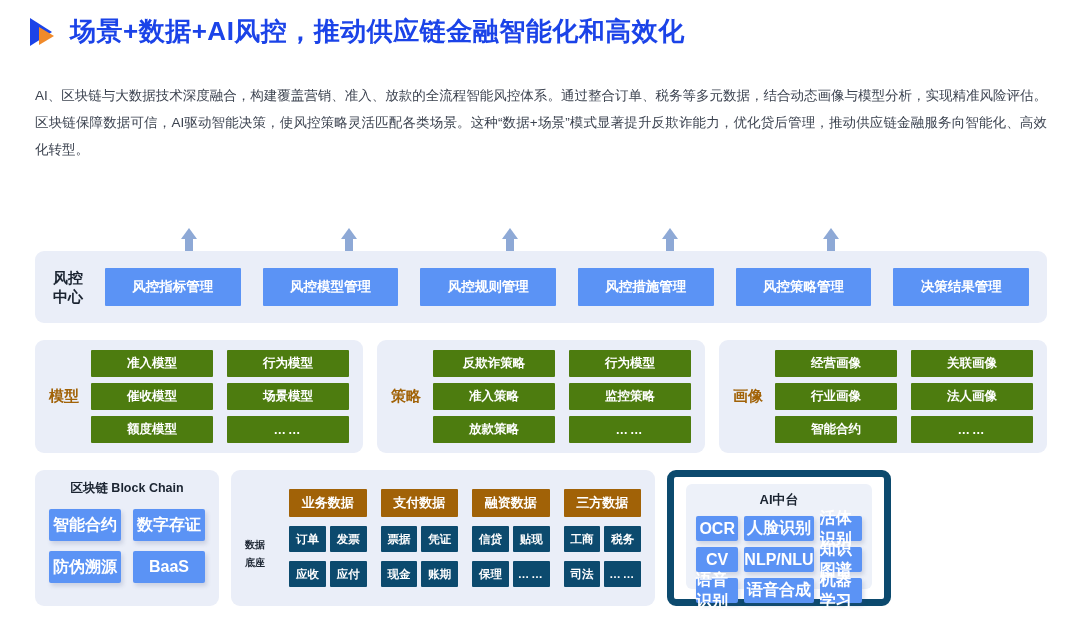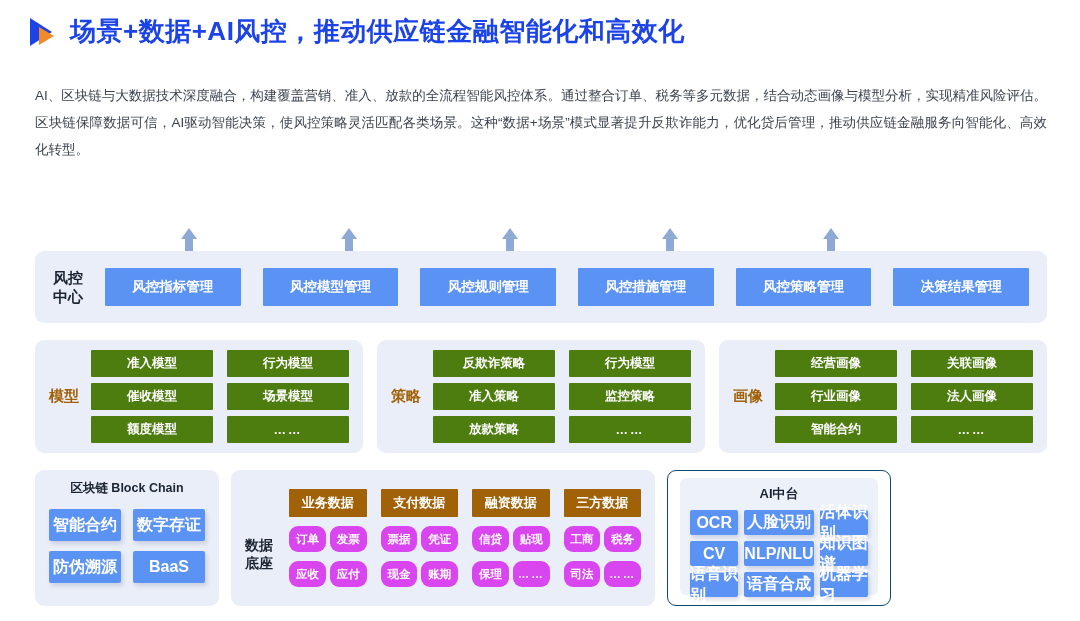--- a/index.html
+++ b/index.html
@@ -132,39 +132,39 @@
     display: flex; align-items: center; justify-content: center;
     font-size: 16px; font-weight: bold;
     box-shadow: 2px 3px 4px rgba(60,80,130,0.18);
   }
 
   .df {
     flex: 1 1 auto; background: #EAEEF8; border-radius: 9px;
     display: flex; align-items: center; padding: 10px 14px;
   }
   .df-label {
-    flex: 0 0 34px; font-size: 14px; font-weight: bold; color: #1B2431;
+    flex: 0 0 34px; font-size: 10px; font-weight: bold; color: #1B2431;
     line-height: 18px; margin-right: 10px; margin-top: 31px;
   }
   .df-cols { flex: 1 1 auto; display: flex; gap: 14px; }
   .df-col { flex: 1 1 0; display: flex; flex-direction: column; gap: 9px; }
   .df-head {
     height: 28px; background: #a16207; color: #fff; border-radius: 1px;
     display: flex; align-items: center; justify-content: center;
     font-size: 13px; font-weight: bold; font-family: Liberation Serif, serif;
   }
   .df-pair { display: flex; gap: 4px; }
   .df-sub {
-    flex: 1 1 0; height: 26px; background: #d946ef; color: #fff; border-radius: 9px;
+    flex: 1 1 0; height: 26px; background: #0c4a6e; color: #fff; border-radius: 1px;
     display: flex; align-items: center; justify-content: center;
     font-size: 11.5px; font-weight: bold;
   }
 
   .ai {
-    flex: 0 0 224px; background: #FFFFFF; border: 1px solid #0c4a6e; border-radius: 9px;
+    flex: 0 0 224px; background: #FFFFFF; border: 7px solid #0c4a6e; border-radius: 9px;
     padding: 7px 12px 10px;
   }
   .ai-inner { background: #EDF1F9; border-radius: 6px; padding: 7px 10px 10px; height: 100%; }
   .ai-title {
     text-align: center; font-size: 13px; font-weight: bold; color: #1B2431; margin-bottom: 7px;
   }
   .ai-grid { display: grid; grid-template-columns: 1fr 1fr 1fr; grid-auto-rows: 25px; gap: 6px 6px; }
 </style>
 </head>
 <body>

